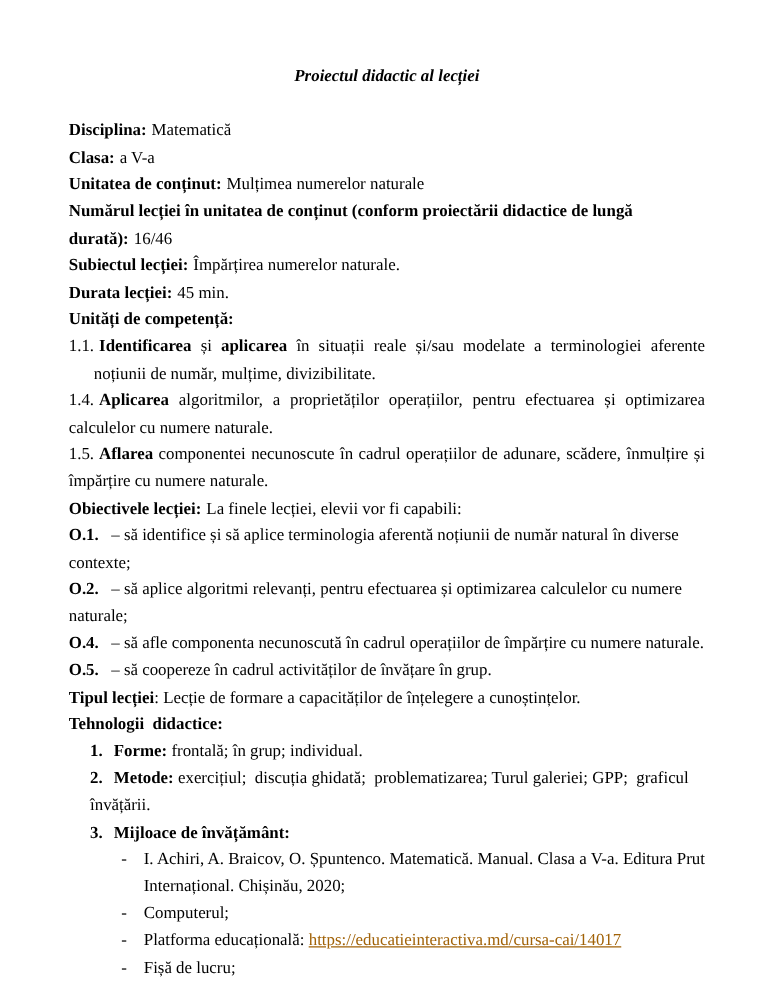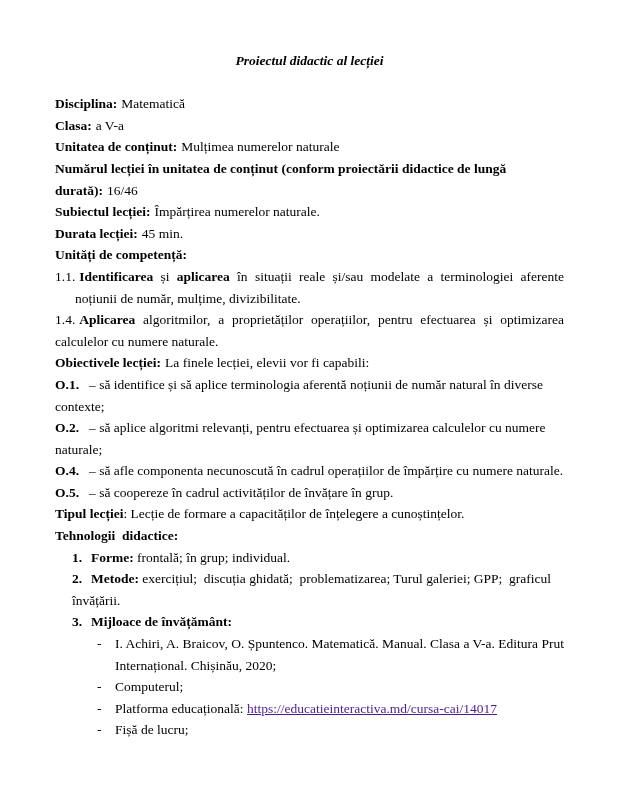--- a/index.html
+++ b/index.html
@@ -20,21 +20,21 @@
   .fv{margin-left:4px;text-align:center;}
   .just{text-align:justify;}
   .hang{padding-left:20px;text-indent:-20px;}
   .cnum{margin-right:4px;margin-top:10px;}
   .oline .onum{display:inline-block;min-width:26px;margin-right:8px;}
   .numline{padding-left:17px;}
   .numline .lnum{display:inline-block;width:19px;}
   .dashline{position:relative;padding-left:60px;}
   .dashline .dash{position:absolute;left:42px;top:0;font-style:normal;}
   .pre{white-space:pre-wrap;}
-  a.link{color:#4c1d95;text-decoration:underline;cursor:pointer;}
+  a.link{color:#a16207;text-decoration:underline;cursor:pointer;}
 </style>
 </head>
 <body>
 
 <div class="page">
 
   <div class="title">Proiectul didactic al lecției</div>
   <div class="spacer"></div>
 
   <div>
@@ -59,20 +59,23 @@
   <div class="bi">Unități de competență:</div>
 
   <div class="just hang">
     <span class="cnum">1.1.</span><span class="bold">Identificarea</span><span> și </span><span class="bold">aplicarea</span><span> în situații reale și/sau modelate a terminologiei aferente noțiunii de număr, mulțime, divizibilitate.</span>
   </div>
 
   <div class="just">
     <span class="cnum">1.4.</span><span class="bold">Aplicarea</span><span> algoritmilor, a proprietăților operațiilor, pentru efectuarea și optimizarea calculelor cu numere naturale.</span>
   </div>
 
+  <div class="just">
+    <span class="cnum">1.5.</span><span class="bold">Aflarea</span><span> componentei necunoscute în cadrul operațiilor de adunare, scădere, înmulțire și împărțire cu numere naturale.</span>
+  </div>
 
   <div>
     <span class="bi">Obiectivele lecției:</span><span class="fv">La finele lecției, elevii vor fi capabili:</span>
   </div>
 
   <div class="oline">
     <span class="bi onum">O.1.</span><span>– să identifice și să aplice terminologia aferentă noțiunii de număr natural în diverse contexte;</span>
   </div>
   <div class="oline">
     <span class="bi onum">O.2.</span><span>– să aplice algoritmi relevanți, pentru efectuarea și optimizarea calculelor cu numere naturale;</span>

